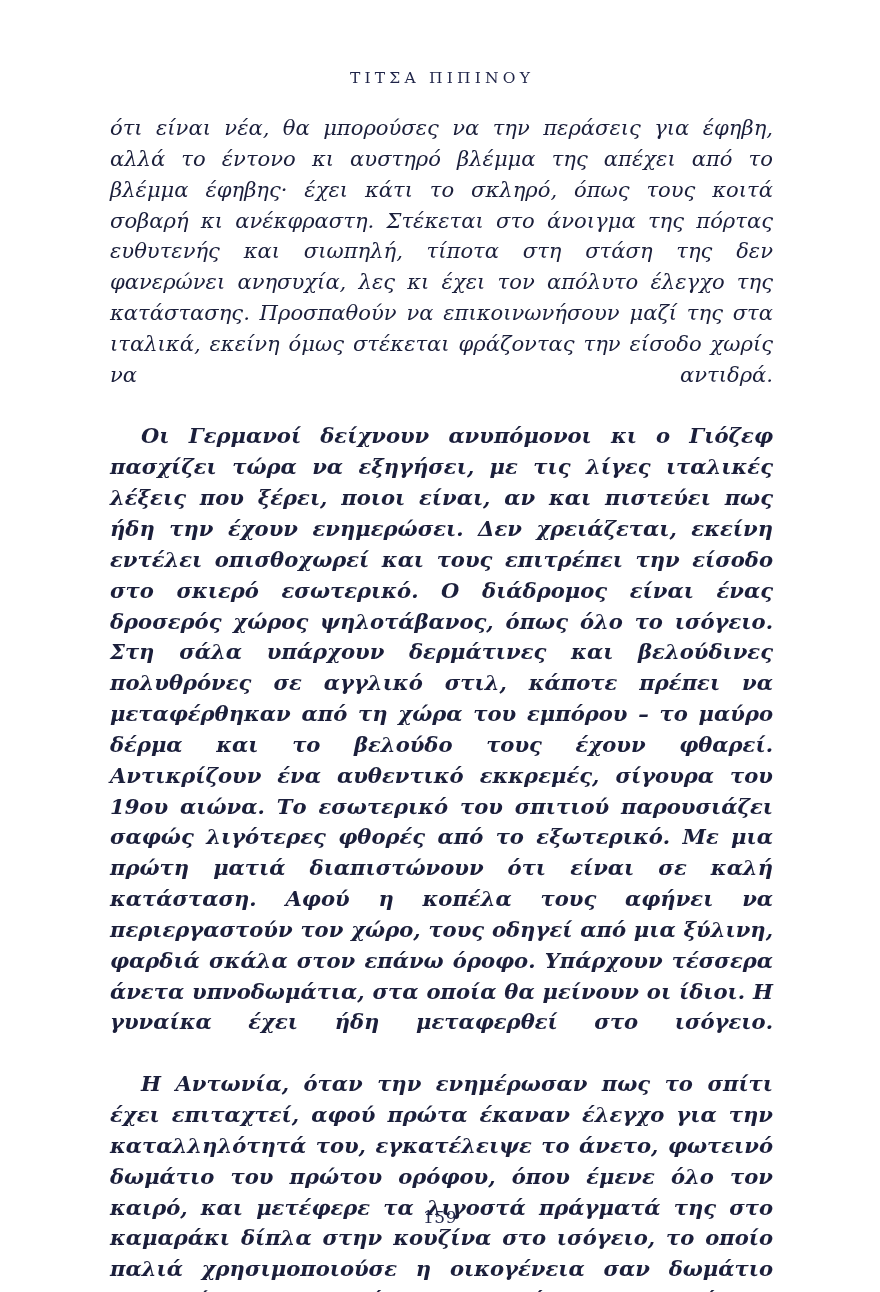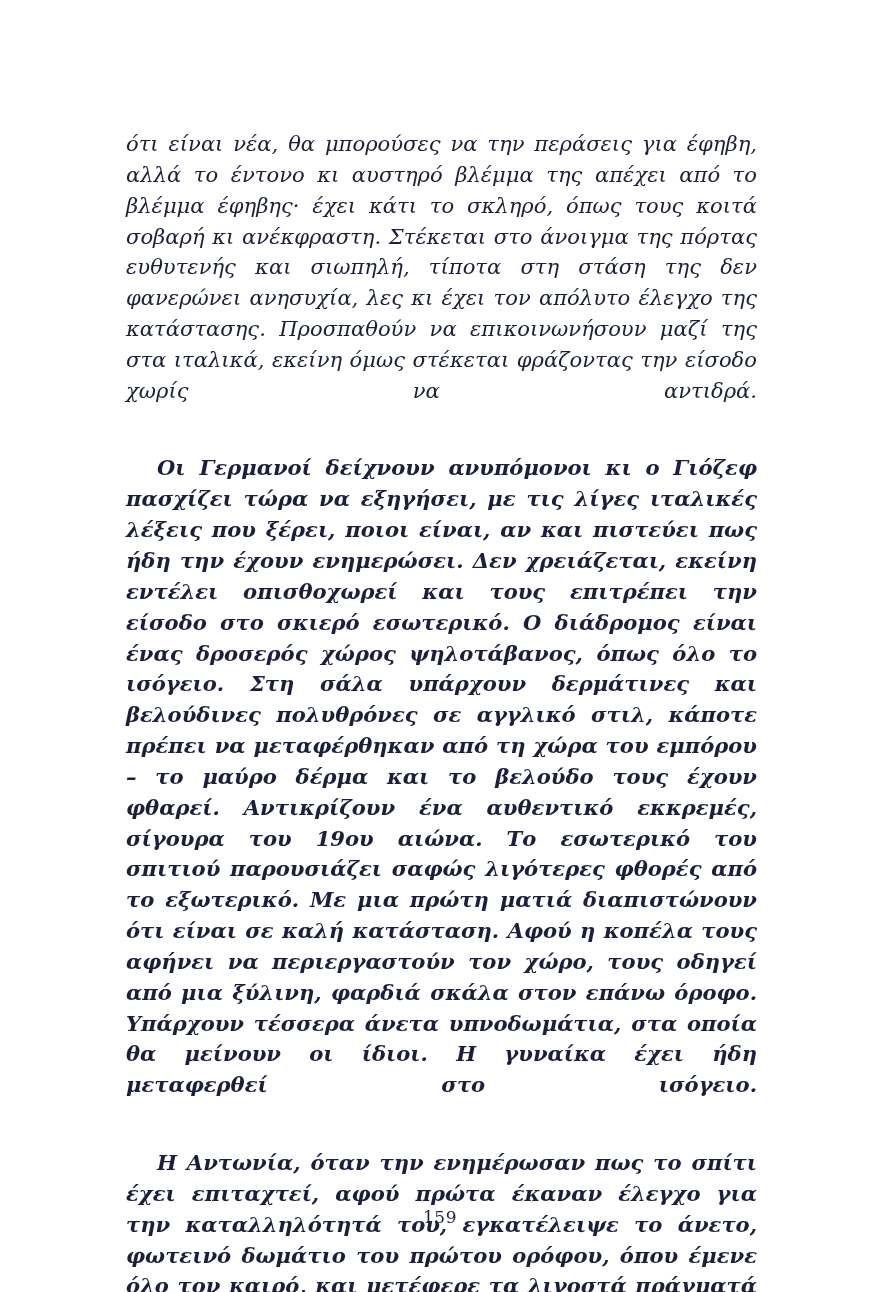--- a/index.html
+++ b/index.html
@@ -39,21 +39,21 @@
 
   
   .text-block {
     position: absolute;
     top: 113px;
     left: 110px;
     width: 663px;
   }
 
   .para {
-    margin: 16px;
+    margin: 0;
     font-size: 21.1px;
     line-height: 30.85px;
     text-align: justify;
     text-justify: inter-word;
     font-style: italic;
     color: #1b1f3b;
     hyphens: manual;
     -webkit-hyphens: manual;
     word-spacing: 0.2px;
   }
@@ -82,20 +82,21 @@
     line-height: 22px;
     letter-spacing: 0.6px;
     color: #1f2448;
   }
 </style>
 </head>
 <body>
 
 <div class="page">
 
+  <div class="running-head">ΤΙΤΣΑ ΠΙΠΙΝΟΥ</div>
 
   <div class="text-block">
 
     <p class="para">ότι είναι νέα, θα μπορούσες να την περάσεις για έφηβη, αλλά το έντονο κι αυστηρό βλέμμα της απέχει από το βλέμμα έφηβης· έχει κάτι το σκληρό, όπως τους κοιτά σοβαρή κι ανέκφραστη. Στέκεται στο άνοιγμα της πόρτας ευθυτενής και σιωπηλή, τίποτα στη στάση της δεν φανερώνει ανησυχία, λες κι έχει τον απόλυτο έλεγχο της κατάστασης. Προσπαθούν να επικοινωνήσουν μαζί της στα ιταλικά, εκείνη όμως στέκεται φράζοντας την είσοδο χωρίς να αντιδρά.</p>
 
     <p class="para indent">Οι Γερμανοί δείχνουν ανυπόμονοι κι ο Γιόζεφ πασχίζει τώρα να εξηγήσει, με τις λίγες ιταλικές λέξεις που ξέρει, ποιοι είναι, αν και πιστεύει πως ήδη την έχουν ενημερώσει. Δεν χρειάζεται, εκείνη εντέλει οπισθοχωρεί και τους επιτρέπει την είσοδο στο σκιερό εσωτερικό. Ο διάδρομος είναι ένας δροσερός χώρος ψηλοτάβανος, όπως όλο το ισόγειο. Στη σάλα υπάρχουν δερμάτινες και βελούδινες πολυθρόνες σε αγγλικό στιλ, κάποτε πρέπει να μεταφέρθηκαν από τη χώρα του εμπόρου – το μαύρο δέρμα και το βελούδο τους έχουν φθαρεί. Αντικρίζουν ένα αυθεντικό εκκρεμές, σίγουρα του 19ου αιώνα. Το εσωτερικό του σπιτιού παρουσιάζει σαφώς λιγότερες φθορές από το εξωτερικό. Με μια πρώτη ματιά διαπιστώνουν ότι είναι σε καλή κατάσταση. Αφού η κοπέλα τους αφήνει να περιεργαστούν τον χώρο, τους οδηγεί από μια ξύλινη, φαρδιά σκάλα στον επάνω όροφο. Υπάρχουν τέσσερα άνετα υπνοδωμάτια, στα οποία θα μείνουν οι ίδιοι. Η γυναίκα έχει ήδη μεταφερθεί στο ισόγειο.</p>
 
     <p class="para indent">Η Αντωνία, όταν την ενημέρωσαν πως το σπίτι έχει επιταχτεί, αφού πρώτα έκαναν έλεγχο για την καταλληλότητά του, εγκατέλειψε το άνετο, φωτεινό δωμάτιο του πρώτου ορόφου, όπου έμενε όλο τον καιρό, και μετέφερε τα λιγοστά πράγματά της στο καμαράκι δίπλα στην κουζίνα στο ισόγειο, το οποίο παλιά χρησιμοποιούσε η οικογένεια σαν δωμάτιο υπηρεσίας. Το καμαράκι, επιπλωμένο με σπαρτιάτικη λιτότητα, έχει ένα κρεβάτι από τοίχο σε τοίχο και μια χοντροκομ-</p>
 
   </div>

